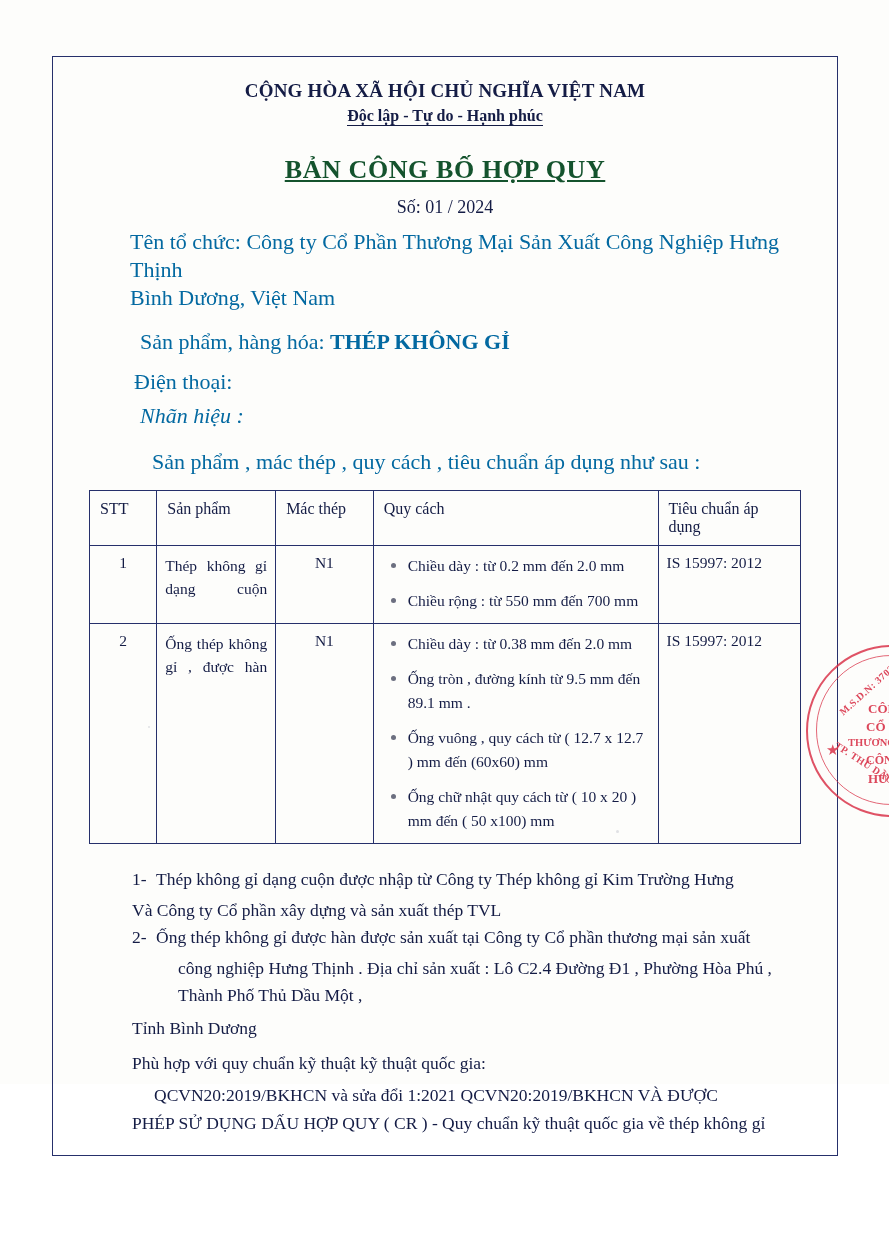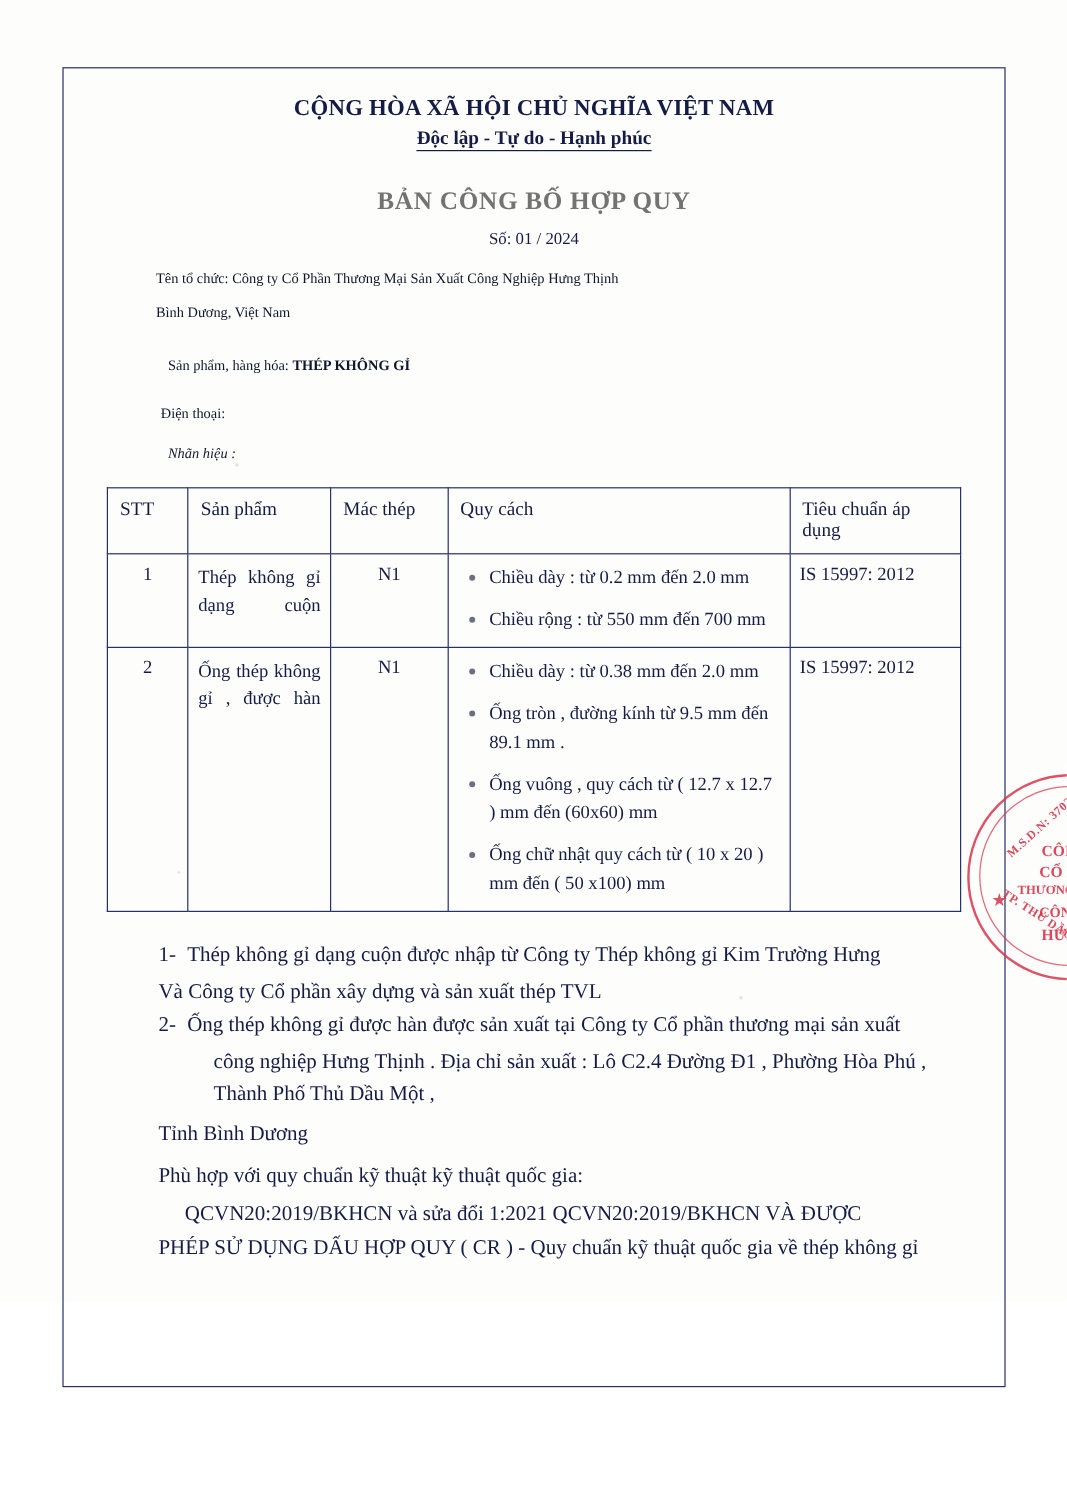--- a/index.html
+++ b/index.html
@@ -55,35 +55,36 @@
     color: #141c45;
     margin-top: 5px;
   }
   .national-sub span {
     border-bottom: 1.4px solid #141c45;
     padding-bottom: 1px;
   }
   .doc-title {
     text-align: center;
     font-weight: bold;
-    font-size: 21px;
+    font-size: 26px;
     letter-spacing: 0.6px;
-    color: #737373;
+    color: #14532d;
     margin-top: 30px;
+    text-decoration: underline;
   }
   .doc-number {
     text-align: center;
-    font-size: 14px;
+    font-size: 18px;
     color: #141c45;
     margin-top: 12px;
   }
   .meta-line {
-    font-size: 12px;
+    font-size: 22px;
     line-height: 28px;
-    color: #0f172a;
+    color: #0369a1;
     margin-top: 10px;
     padding-left: 44px;
   }
   .meta-line.tight { margin-top: 2px; }
   .meta-line.cont { padding-left: 44px; margin-top: 0; }
   .meta-line.phone { margin-top: 12px; padding-left: 48px; }
   .meta-line.product { margin-top: 16px; padding-left: 54px; }
   .meta-line.brand { margin-top: 6px; padding-left: 54px; font-style: italic; }
   .meta-line.intro { margin-top: 18px; padding-left: 66px; }
   .meta-line b { font-weight: bold; }
@@ -260,20 +261,21 @@
     <div class="doc-number">Số: 01 / 2024</div>
 
     <div class="meta-line">Tên tổ chức: Công ty Cổ Phần Thương Mại Sản Xuất Công Nghiệp Hưng Thịnh</div>
     <div class="meta-line cont">Bình Dương, Việt Nam</div>
     <div class="meta-line product">
       <span>Sản phẩm, hàng hóa: </span><b>THÉP KHÔNG GỈ</b>
     </div>
 
     <div class="meta-line phone">Điện thoại:</div>
     <div class="meta-line brand">Nhãn hiệu :</div>
+    <div class="meta-line intro">Sản phẩm , mác thép , quy cách , tiêu chuẩn áp dụng như sau :</div>
 
     <table class="spec">
       <thead>
         <tr>
           <th class="c-stt">STT</th>
           <th class="c-prod">Sản phẩm</th>
           <th class="c-mac">Mác thép</th>
           <th class="c-quy">Quy cách</th>
           <th class="c-std">Tiêu chuẩn áp dụng</th>
         </tr>

